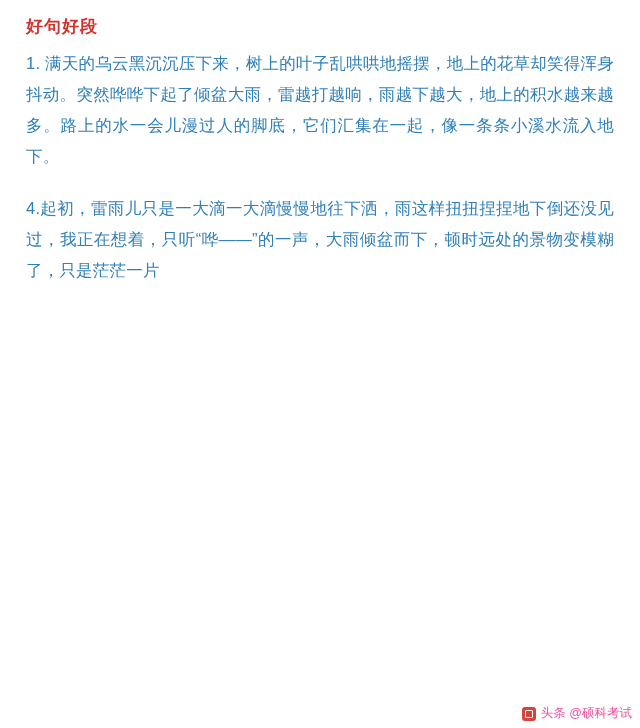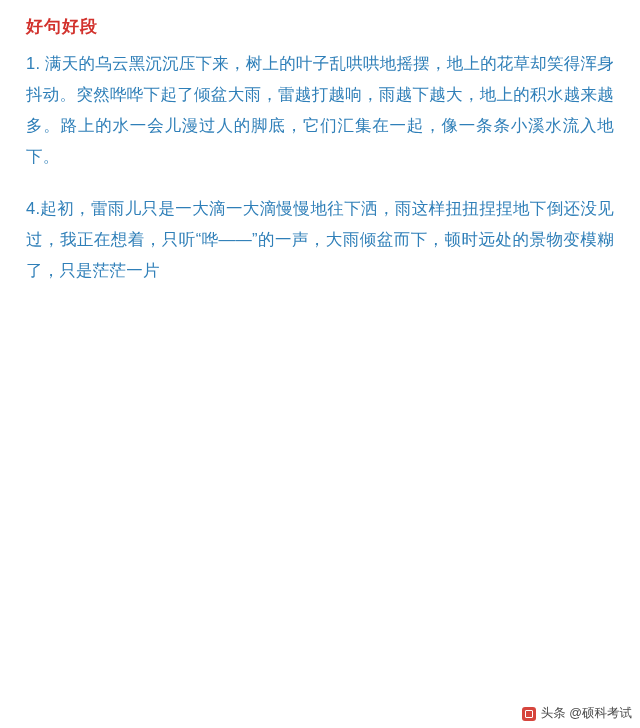--- a/index.html
+++ b/index.html
@@ -45,21 +45,21 @@
   .para:last-of-type {
     margin-bottom: 4px;
   }
   .watermark {
     position: absolute;
     right: 8px;
     bottom: 6px;
     display: flex;
     align-items: center;
     gap: 5px;
-    color: #404040;
+    color: #ec4899;
     font-size: 12.5px;
     font-family: "Liberation Sans", "DejaVu Sans", sans-serif;
     opacity: 0.95;
   }
   .wm-logo {
     width: 14px;
     height: 14px;
     border-radius: 3px;
     background: #d43c33;
     position: relative;

